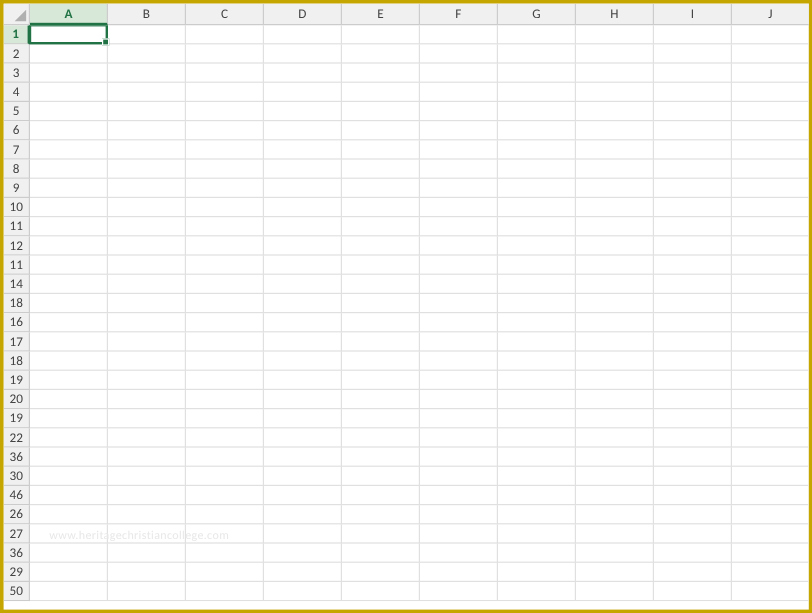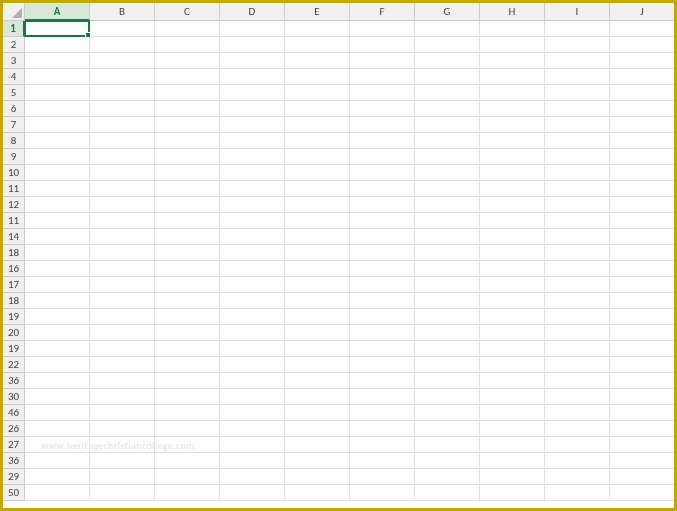--- a/index.html
+++ b/index.html
@@ -117,21 +117,20 @@
     }
     .watermark {
       position: absolute;
       left: 38px;
       bottom: 56px;
       font-size: 10px;
       color: #e8e8e8;
       letter-spacing: 0.3px;
       pointer-events: none;
       z-index: 2;
-      font-weight: bold;
     }
   </style>
 </head>
 <body>
 
 <div class="top-area">
   <div class="header-row">
     <div class="corner-cell">
       <svg width="10" height="10">
         <polygon points="10,0 10,10 0,10" fill="#b0b0b0"></polygon>

